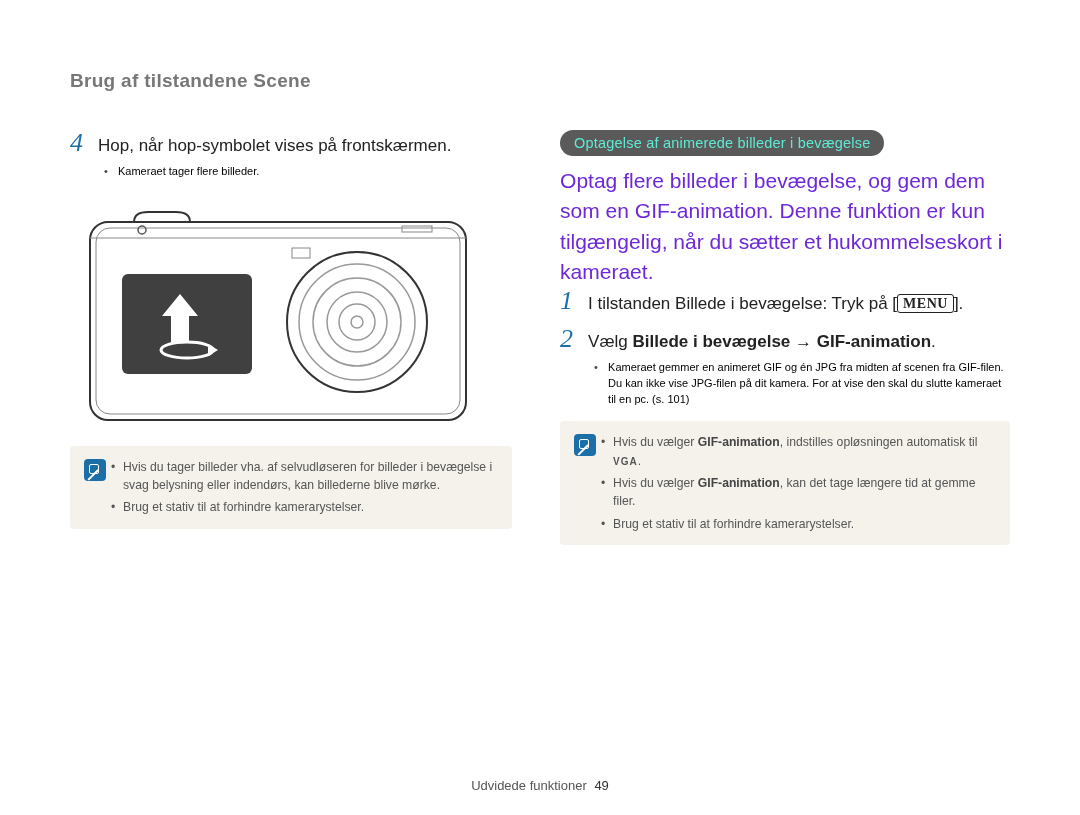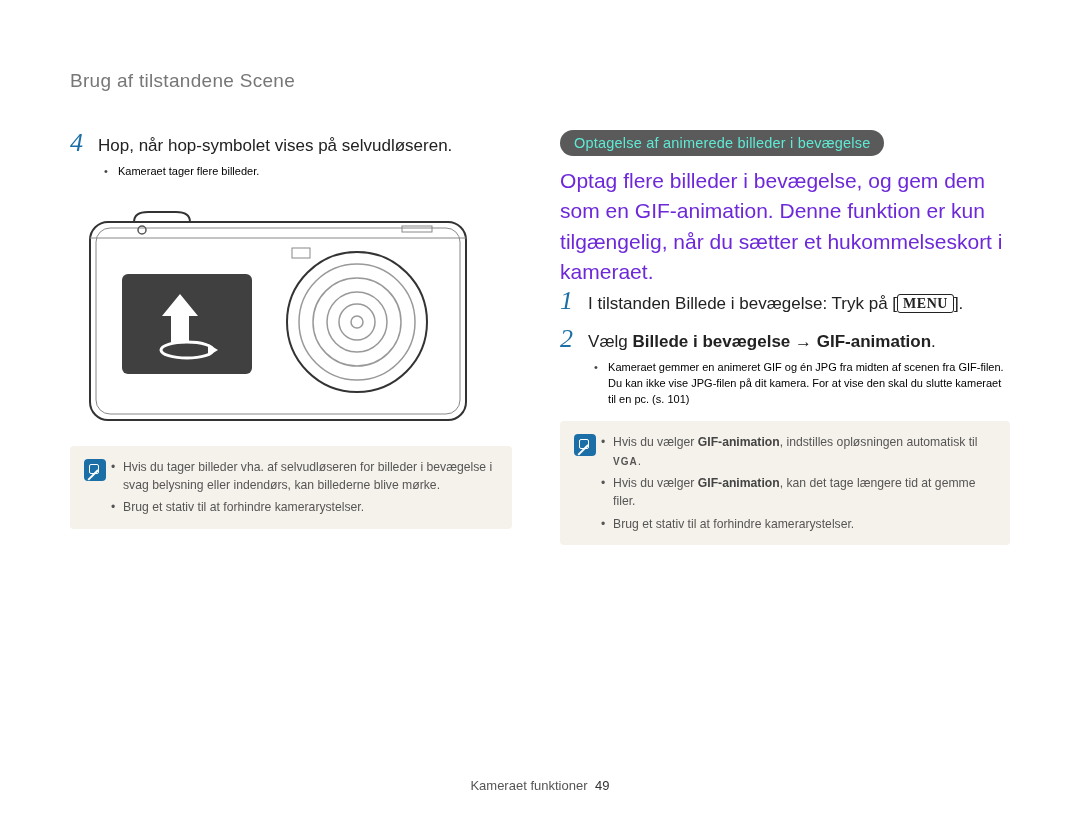--- a/index.html
+++ b/index.html
@@ -9,21 +9,21 @@
     background: #fff;
     width: 1080px;
     height: 815px;
     padding: 70px 70px 0 70px;
     position: relative;
     font-weight: 300;
   }
   .section-title {
     font-size: 19px;
     color: #777;
-    font-weight: 400;
+    font-weight: 700;
     letter-spacing: 0.3px;
     margin-bottom: 38px;
   }
   .columns {
     display: flex;
     gap: 48px;
   }
   .col { width: 452px; }
   .col-right { width: 460px; }
   .step {
@@ -175,21 +175,21 @@
 </head>
 <body>
 
 <div class="section-title">Brug af tilstandene Scene</div>
 
 <div class="columns">
 
   <div class="col">
     <div class="step">
       <span class="step-num">4</span>
-      <span class="step-text">Hop, når hop-symbolet vises på selvudløseren.</span>
+      <span class="step-text">Hop, når hop-symbolet vises på frontskærmen.</span>
     </div>
     <ul class="sub-list">
       <li>Kameraet tager flere billeder.</li>
     </ul>
 
     
     <svg class="camera-svg" width="392" height="224" viewBox="0 0 392 224">
       <rect x="8" y="18" width="376" height="198" rx="18" fill="none" stroke="#333" stroke-width="2"></rect>
       <rect x="14" y="24" width="364" height="186" rx="14" fill="none" stroke="#888" stroke-width="1"></rect>
 
@@ -254,15 +254,15 @@
         <li>
           <span>Hvis du vælger </span><span class="bold">GIF-animation</span><span>, kan det tage længere tid at gemme filer.</span>
         </li>
         <li>Brug et stativ til at forhindre kamerarystelser.</li>
       </ul>
     </div>
   </div>
 </div>
 
 <div class="footer">
-  <span>Kameraet funktioner</span>
+  <span>Udvidede funktioner</span>
   <span class="pnum">49</span>
 </div>
 
 </body></html>

